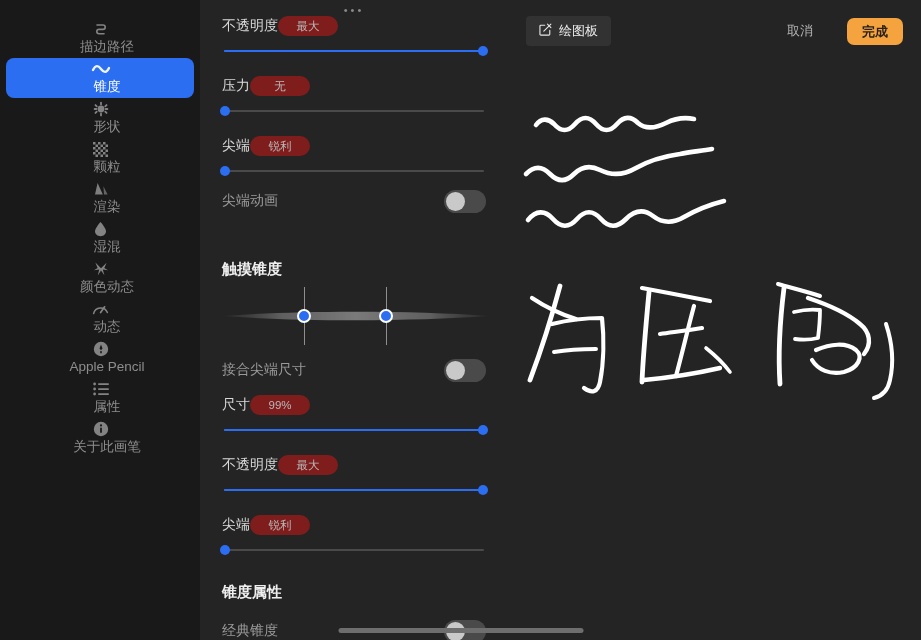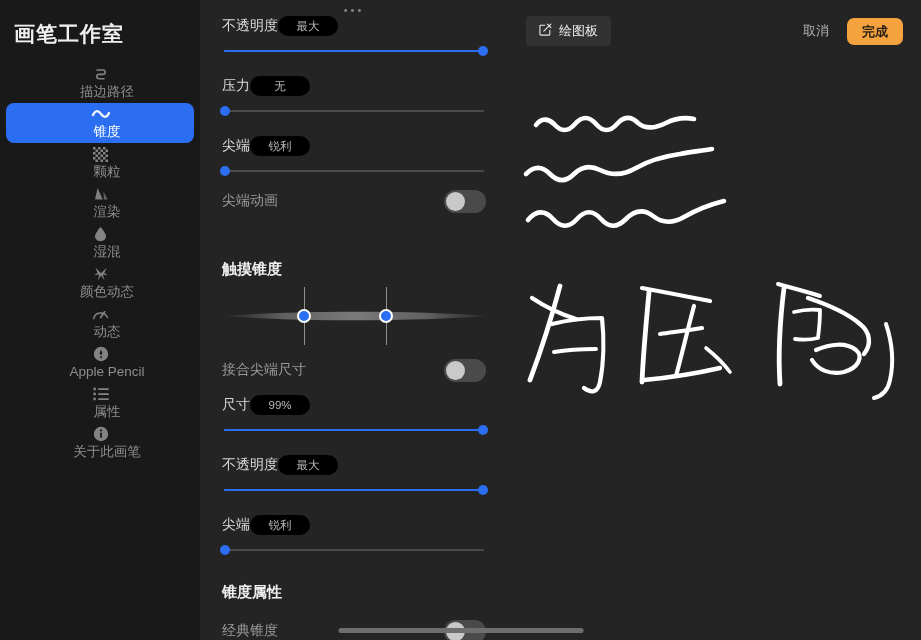--- a/index.html
+++ b/index.html
@@ -95,21 +95,21 @@
     align-items: center;
     justify-content: flex-start;
     height: 28px;
   }
   .row-label {
     font-size: 14px;
     color: #d8d8d8;
   }
   .row-label.dim { color: #9a9a9a; }
   .pill {
-    background: #000000;
+    background: #7f1d1d;
     border-radius: 11px;
     color: #b9b9b9;
     font-size: 11.5px;
     padding: 3px 13px;
     min-width: 34px;
     text-align: center;
     line-height: 14px;
   }
   .slider {
     position: relative;
@@ -226,21 +226,21 @@
     background: #323232;
     border-radius: 4px;
     padding: 6px 13px;
     font-size: 13px;
     color: #ededed;
   }
   .topbar-right {
     margin-left: auto;
     display: flex;
     align-items: center;
-    gap: 16px;
+    gap: 32px;
   }
   .cancel-btn {
     font-size: 13px;
     color: #b4b4b4;
     padding: 4px 2px;
   }
   .done-btn {
     background: #f4a33f;
     color: #2a2015;
     font-size: 13px;
@@ -270,21 +270,20 @@
     background: #6e6e6e;
     z-index: 20;
   }
 </style>
 </head>
 <body>
 
 <div id="app">
 
   <div class="sidebar">
-    <div class="studio-title">画笔工作室</div>
 
     <div class="nav-list">
 
       <div class="nav-item">
         <span class="nav-icon">
           <svg width="16" height="16" viewBox="0 0 16 16" fill="none" stroke="currentColor" stroke-width="1.6" stroke-linecap="round" stroke-linejoin="round">
             <path d="M4 4 H10 a2.2 2.2 0 0 1 0 4.4 H6 a2.2 2.2 0 0 0 0 4.4 H11"></path>
           </svg>
         </span>
         <span class="nav-label">描边路径</span>
@@ -292,20 +291,38 @@
 
       <div class="nav-item selected">
         <span class="nav-icon">
           <svg width="20" height="14" viewBox="0 0 20 14" fill="none" stroke="currentColor" stroke-width="2.4" stroke-linecap="round">
             <path d="M2 8 C4.5 3, 7 3, 10 7 C13 11, 15.5 11, 18 6"></path>
           </svg>
         </span>
         <span class="nav-label">锥度</span>
       </div>
 
+      <div class="nav-item">
+        <span class="nav-icon">
+          <svg width="16" height="16" viewBox="0 0 16 16" fill="currentColor">
+            <circle cx="8" cy="8" r="3.4"></circle>
+            <g>
+              <rect x="7.1" y="0.7" width="1.8" height="3.6" rx=".9"></rect>
+              <rect x="7.1" y="11.7" width="1.8" height="3.6" rx=".9"></rect>
+              <rect x="0.7" y="7.1" width="3.6" height="1.8" rx=".9"></rect>
+              <rect x="11.7" y="7.1" width="3.6" height="1.8" rx=".9"></rect>
+              <rect x="2.2" y="2.9" width="1.8" height="3.6" rx=".9" transform="rotate(-45 3.1 4.7)"></rect>
+              <rect x="12.0" y="2.9" width="1.8" height="3.6" rx=".9" transform="rotate(45 12.9 4.7)"></rect>
+              <rect x="2.2" y="9.5" width="1.8" height="3.6" rx=".9" transform="rotate(45 3.1 11.3)"></rect>
+              <rect x="12.0" y="9.5" width="1.8" height="3.6" rx=".9" transform="rotate(-45 12.9 11.3)"></rect>
+            </g>
+          </svg>
+        </span>
+        <span class="nav-label">形状</span>
+      </div>
 
       <div class="nav-item">
         <span class="nav-icon">
           <svg width="15" height="15" viewBox="0 0 15 15" fill="currentColor">
             <g>
               <rect x="0" y="0" width="2.5" height="2.5"></rect>
                 <rect x="5" y="0" width="2.5" height="2.5"></rect>
                 <rect x="10" y="0" width="2.5" height="2.5"></rect>
               <rect x="2.5" y="2.5" width="2.5" height="2.5"></rect>
                 <rect x="7.5" y="2.5" width="2.5" height="2.5"></rect>

